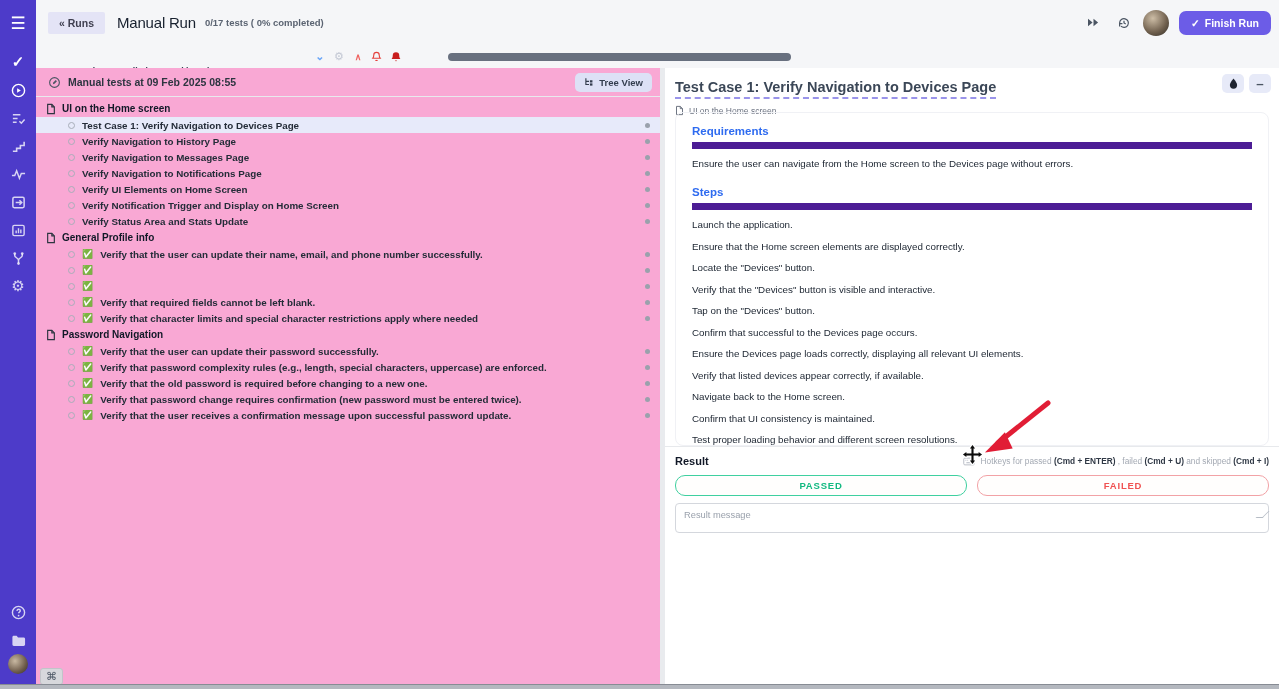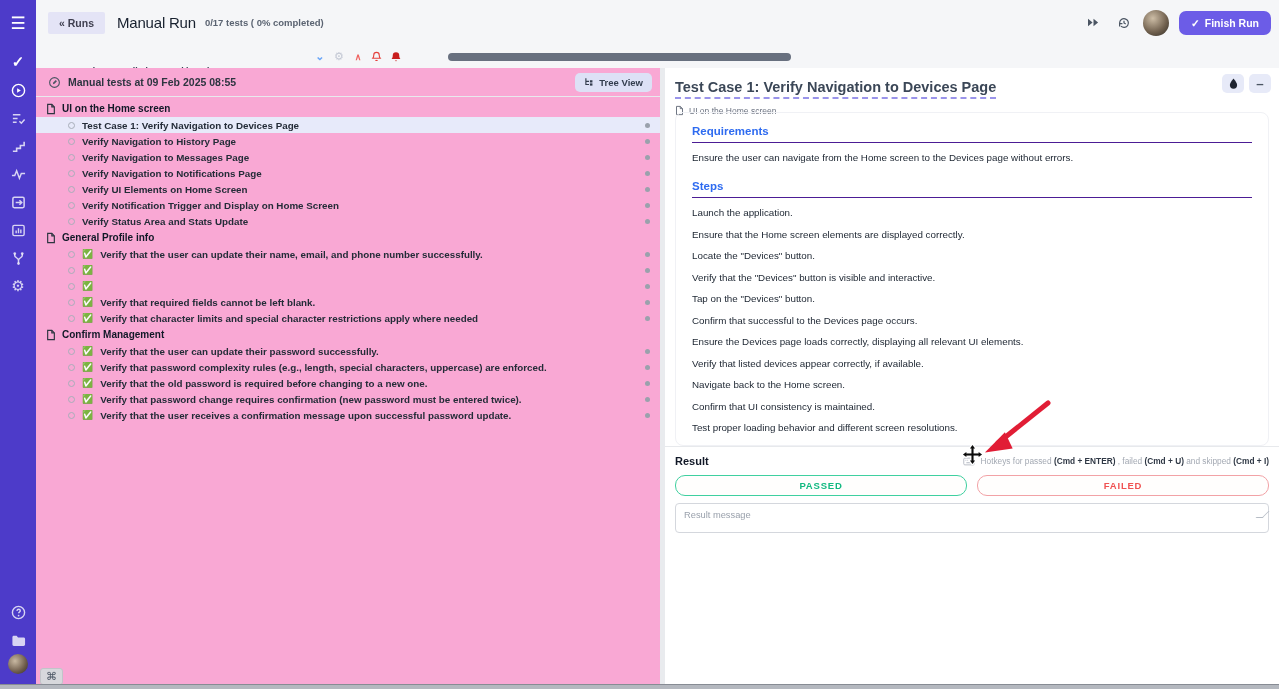--- a/index.html
+++ b/index.html
@@ -61,21 +61,21 @@
 
   
   .rp-head { position:relative; padding:10px 14px 0 10px; }
   .case-title { display:inline-block; font-size:14.5px; font-weight:bold; color:#3b4757; border-bottom:2px dashed #9a94ea; padding-bottom:2px; cursor:pointer; }
   .case-crumb { display:flex; align-items:center; gap:5px; margin-top:6px; color:#6b7280; font-size:8.5px; cursor:pointer; }
   .rp-actions { position:absolute; right:8px; top:6px; display:flex; gap:5px; }
   .rp-abtn { width:22px; height:19px; background:#e7eaf8; border:none; border-radius:5px; display:flex; align-items:center; justify-content:center; cursor:pointer; color:#1f2430; }
 
   
   .doc-card { position:absolute; left:10px; top:44px; width:594px; height:334px; border:1px solid #f0f1f5; border-radius:8px; padding:12px 16px 0 16px; overflow:hidden; }
-  .doc-h { font-size:11.5px; font-weight:bold; color:#2e6bf0; padding-bottom:5px; border-bottom:1px solid #4c1d95; margin-bottom:9px; }
+  .doc-h { font-size:11.5px; font-weight:bold; color:#2e6bf0; padding-bottom:5px; border-bottom:7px solid #4c1d95; margin-bottom:9px; }
   .doc-p { font-size:9.8px; font-weight:500; color:#1b2430; margin-bottom:9px; }
   .req-p { margin-bottom:17px; }
   .steps .doc-p { margin-bottom:10.5px; }
 
   
   .result-sec { position:absolute; left:0; top:378px; width:614px; border-top:1px solid #e7e9ec; padding:8px 10px 0 10px; }
   .result-row { display:flex; align-items:center;justify-content:flex-end; }
   .result-label { font-size:11px; font-weight:bold; color:#111827; }
   .result-row .spacer { flex:1; }
   .hotkeys { display:flex; align-items:center; gap:3px; font-size:8.3px; color:#a3a9b3; white-space:nowrap; }
@@ -329,21 +329,21 @@
           <span class="t-emoji">✅</span>
           <span class="t-label">Verify that character limits and special character restrictions apply where needed</span>
           <span class="spacer"></span>
           <span class="t-dot"></span>
         </div>
         <div class="t-group">
           <svg width="10" height="12" viewBox="0 0 12 14" fill="none" stroke="#2d3540" stroke-width="1.4">
             <path d="M2 1.5h5l3 3v8h-8z"></path>
             <path d="M7 1.5v3h3"></path>
           </svg>
-          <span class="t-glabel">Confirm Management</span>
+          <span class="t-glabel">Password Navigation</span>
         </div>
         <div class="t-item">
           <span class="t-ring"></span>
           <span class="t-emoji">✅</span>
           <span class="t-label">Verify that the user can update their password successfully.</span>
           <span class="spacer"></span>
           <span class="t-dot"></span>
         </div>
         <div class="t-item">
           <span class="t-ring"></span>

